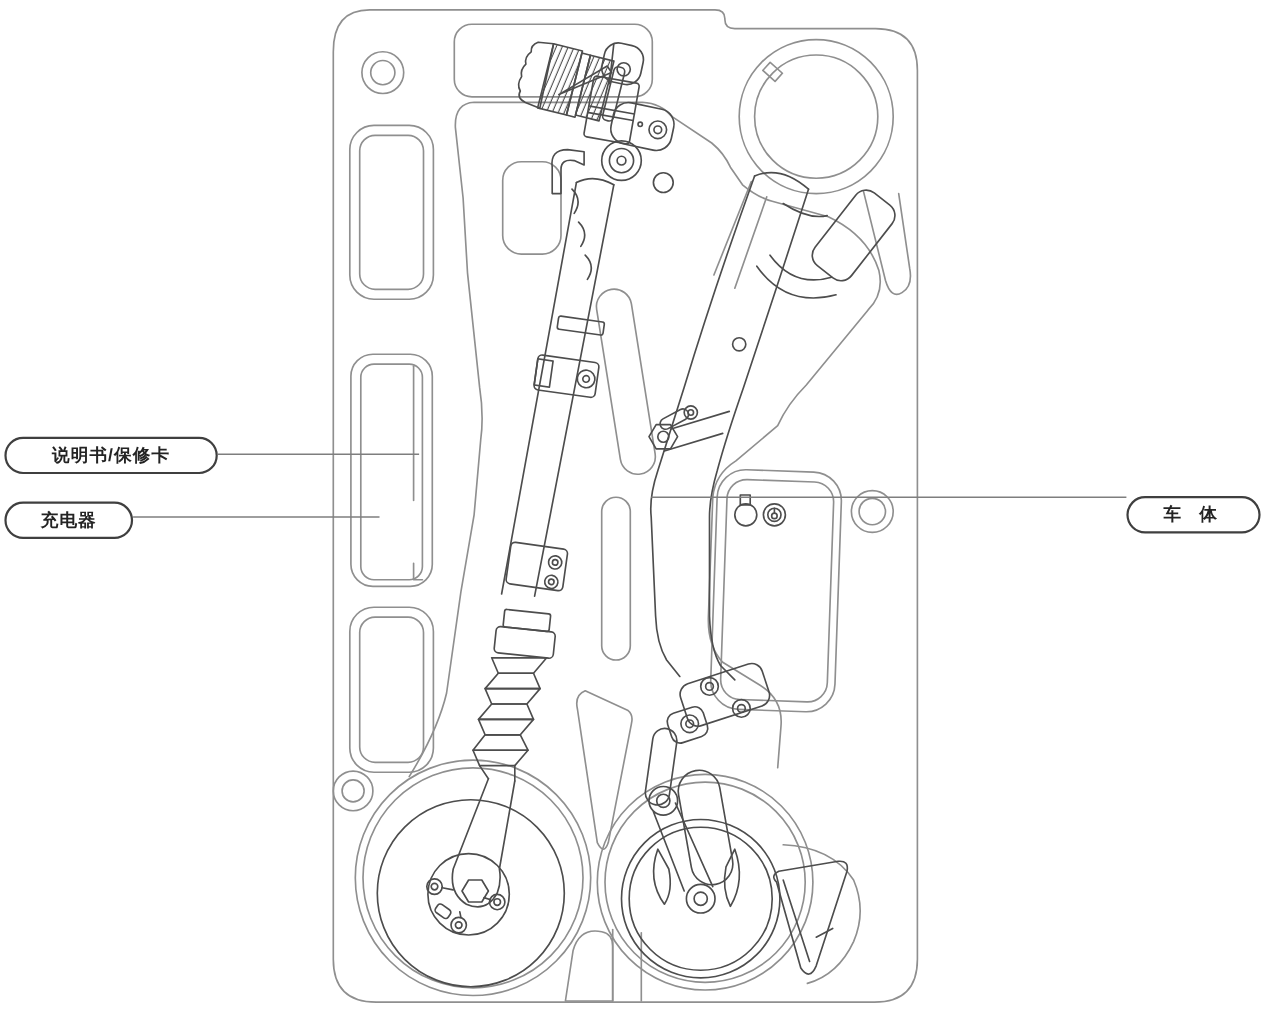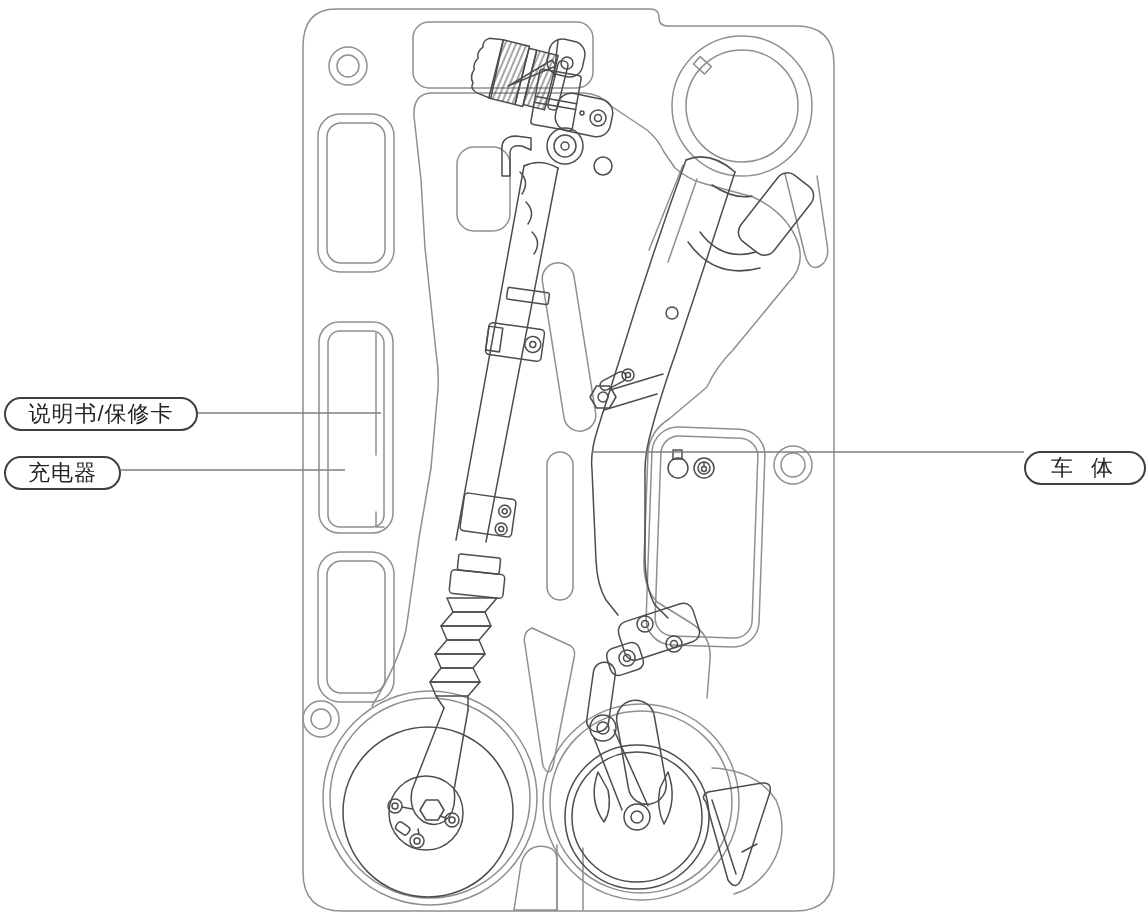--- a/index.html
+++ b/index.html
@@ -4,21 +4,21 @@
 <style>
   html,body{margin:0;padding:0;background:#ffffff;}
   .stage{
     position:relative;width:1148px;height:918px;background:#ffffff;overflow:hidden;
     font-family:"Liberation Sans","DejaVu Sans",sans-serif;
   }
   .stage svg{position:absolute;left:0;top:0;}
   .callout{
     position:absolute;box-sizing:border-box;display:flex;align-items:center;justify-content:center;
     border:2px solid #3f3f3f;border-radius:18px;background:#ffffff;
-    font-size:22px;color:#232323;font-weight:400;white-space:nowrap;z-index:5;
+    font-size:16px;color:#232323;font-weight:700;white-space:nowrap;z-index:5;
     letter-spacing:1px;
   }
   .callout.manual{left:4px;top:397px;width:194px;height:34px;}
   .callout.charger{left:4px;top:456px;width:117px;height:34px;}
   .callout.body-label{left:1024px;top:431px;width:122px;height:34px;letter-spacing:6px;margin-top:20px;}
 </style>
 </head>
 <body>
 
 <div class="stage">

